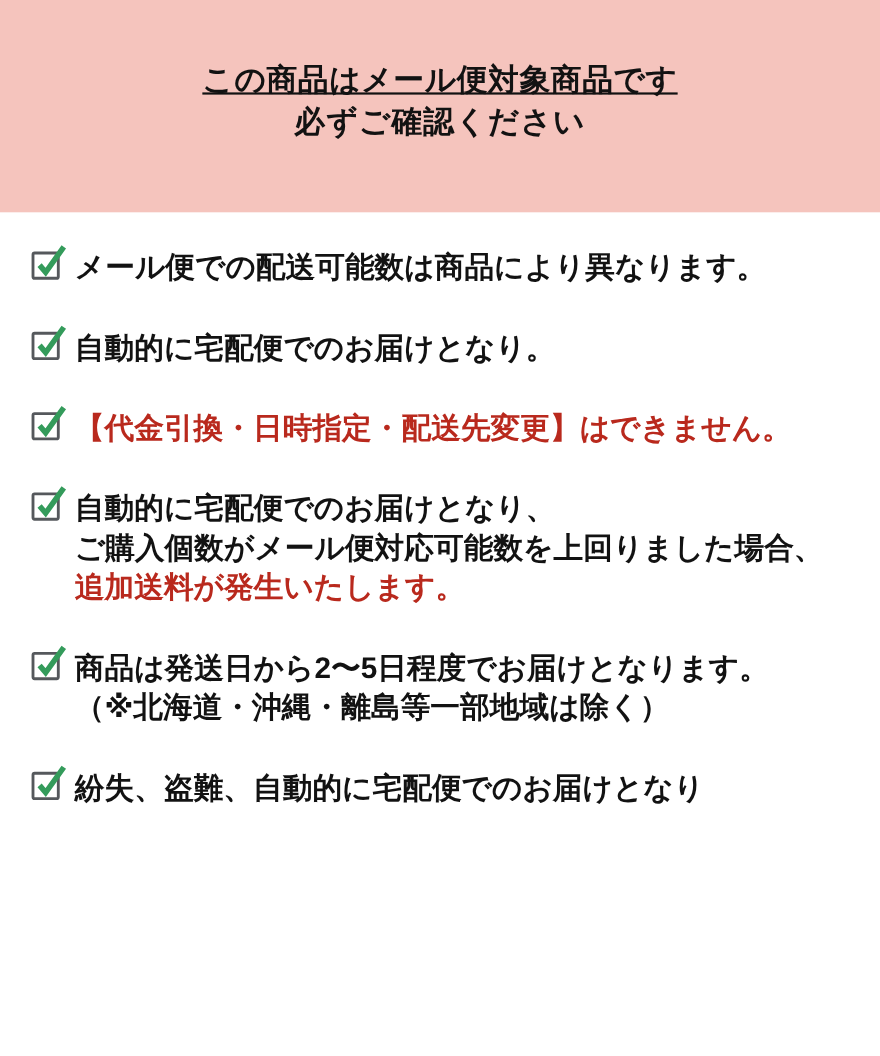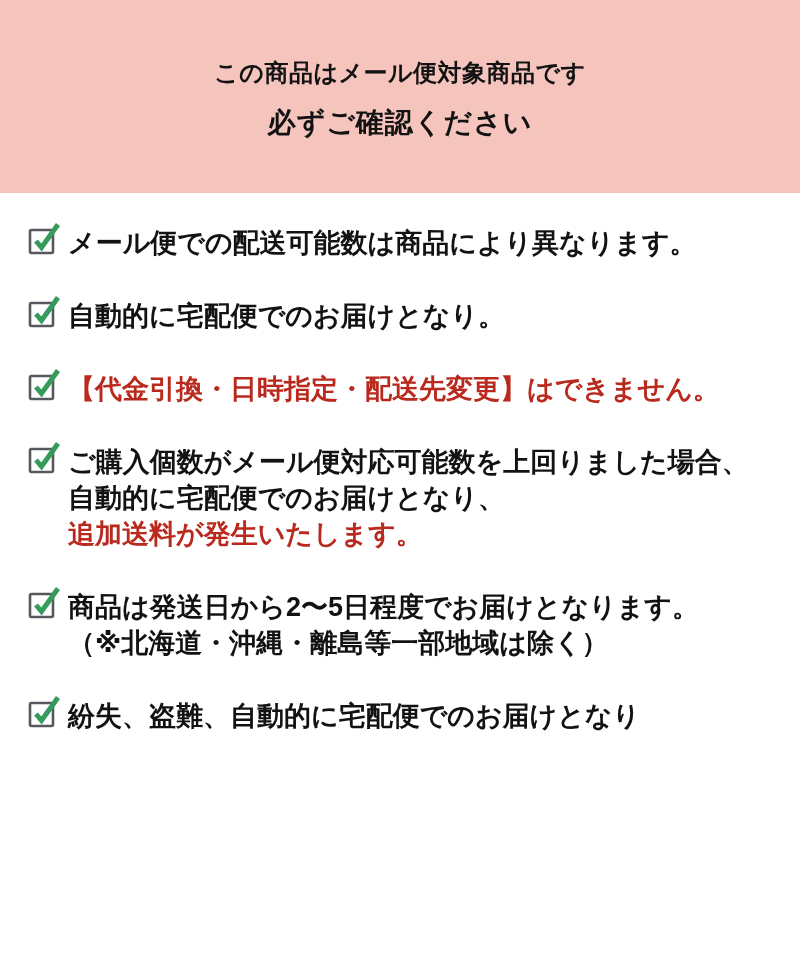--- a/index.html
+++ b/index.html
@@ -18,30 +18,31 @@
     color:var(--text);
     font-weight:bold;
   }
   .header{
     width:800px;height:193px;
     background:var(--header-bg);
     text-align:center;
     padding-top:52px;
   }
   .header-title{
-    font-size:24px;
+    font-size:28px;
     line-height:41px;
     letter-spacing:0.5px;
     color:var(--text);
+    text-decoration:underline;
   }
   .header-subtitle{
     font-size:28px;
     line-height:28px;
     letter-spacing:1px;
-    margin-top:16px;
+    margin-top:4px;
     color:var(--text);
   }
   .notice-list{
     list-style:none;
     padding:32px 36px 0 28px;
   }
   .notice{
     display:flex;
     align-items:flex-start;
     margin-bottom:37px;
@@ -105,22 +106,22 @@
       </div>
     </li>
     <li class="notice">
       <span class="checkbox">
         <svg width="33" height="33" viewBox="0 0 33 33" aria-hidden="true">
           <rect x="2" y="8" width="23" height="23" rx="1.5" fill="#ffffff" stroke="var(--checkbox-border)" stroke-width="2.6"></rect>
           <path d="M8 19 L13.5 25.5 L30 2.5" fill="none" stroke="var(--check-green)" stroke-width="5" stroke-linecap="butt" stroke-linejoin="miter"></path>
         </svg>
       </span>
       <div class="notice-text">
+        <div class="notice-line">自動的に宅配便でのお届けとなり、</div>
         <div class="notice-line">ご購入個数がメール便対応可能数を上回りました場合、</div>
-        <div class="notice-line">自動的に宅配便でのお届けとなり、</div>
         <div class="notice-line emphasis">追加送料が発生いたします。</div>
       </div>
     </li>
     <li class="notice">
       <span class="checkbox">
         <svg width="33" height="33" viewBox="0 0 33 33" aria-hidden="true">
           <rect x="2" y="8" width="23" height="23" rx="1.5" fill="#ffffff" stroke="var(--checkbox-border)" stroke-width="2.6"></rect>
           <path d="M8 19 L13.5 25.5 L30 2.5" fill="none" stroke="var(--check-green)" stroke-width="5" stroke-linecap="butt" stroke-linejoin="miter"></path>
         </svg>
       </span>

